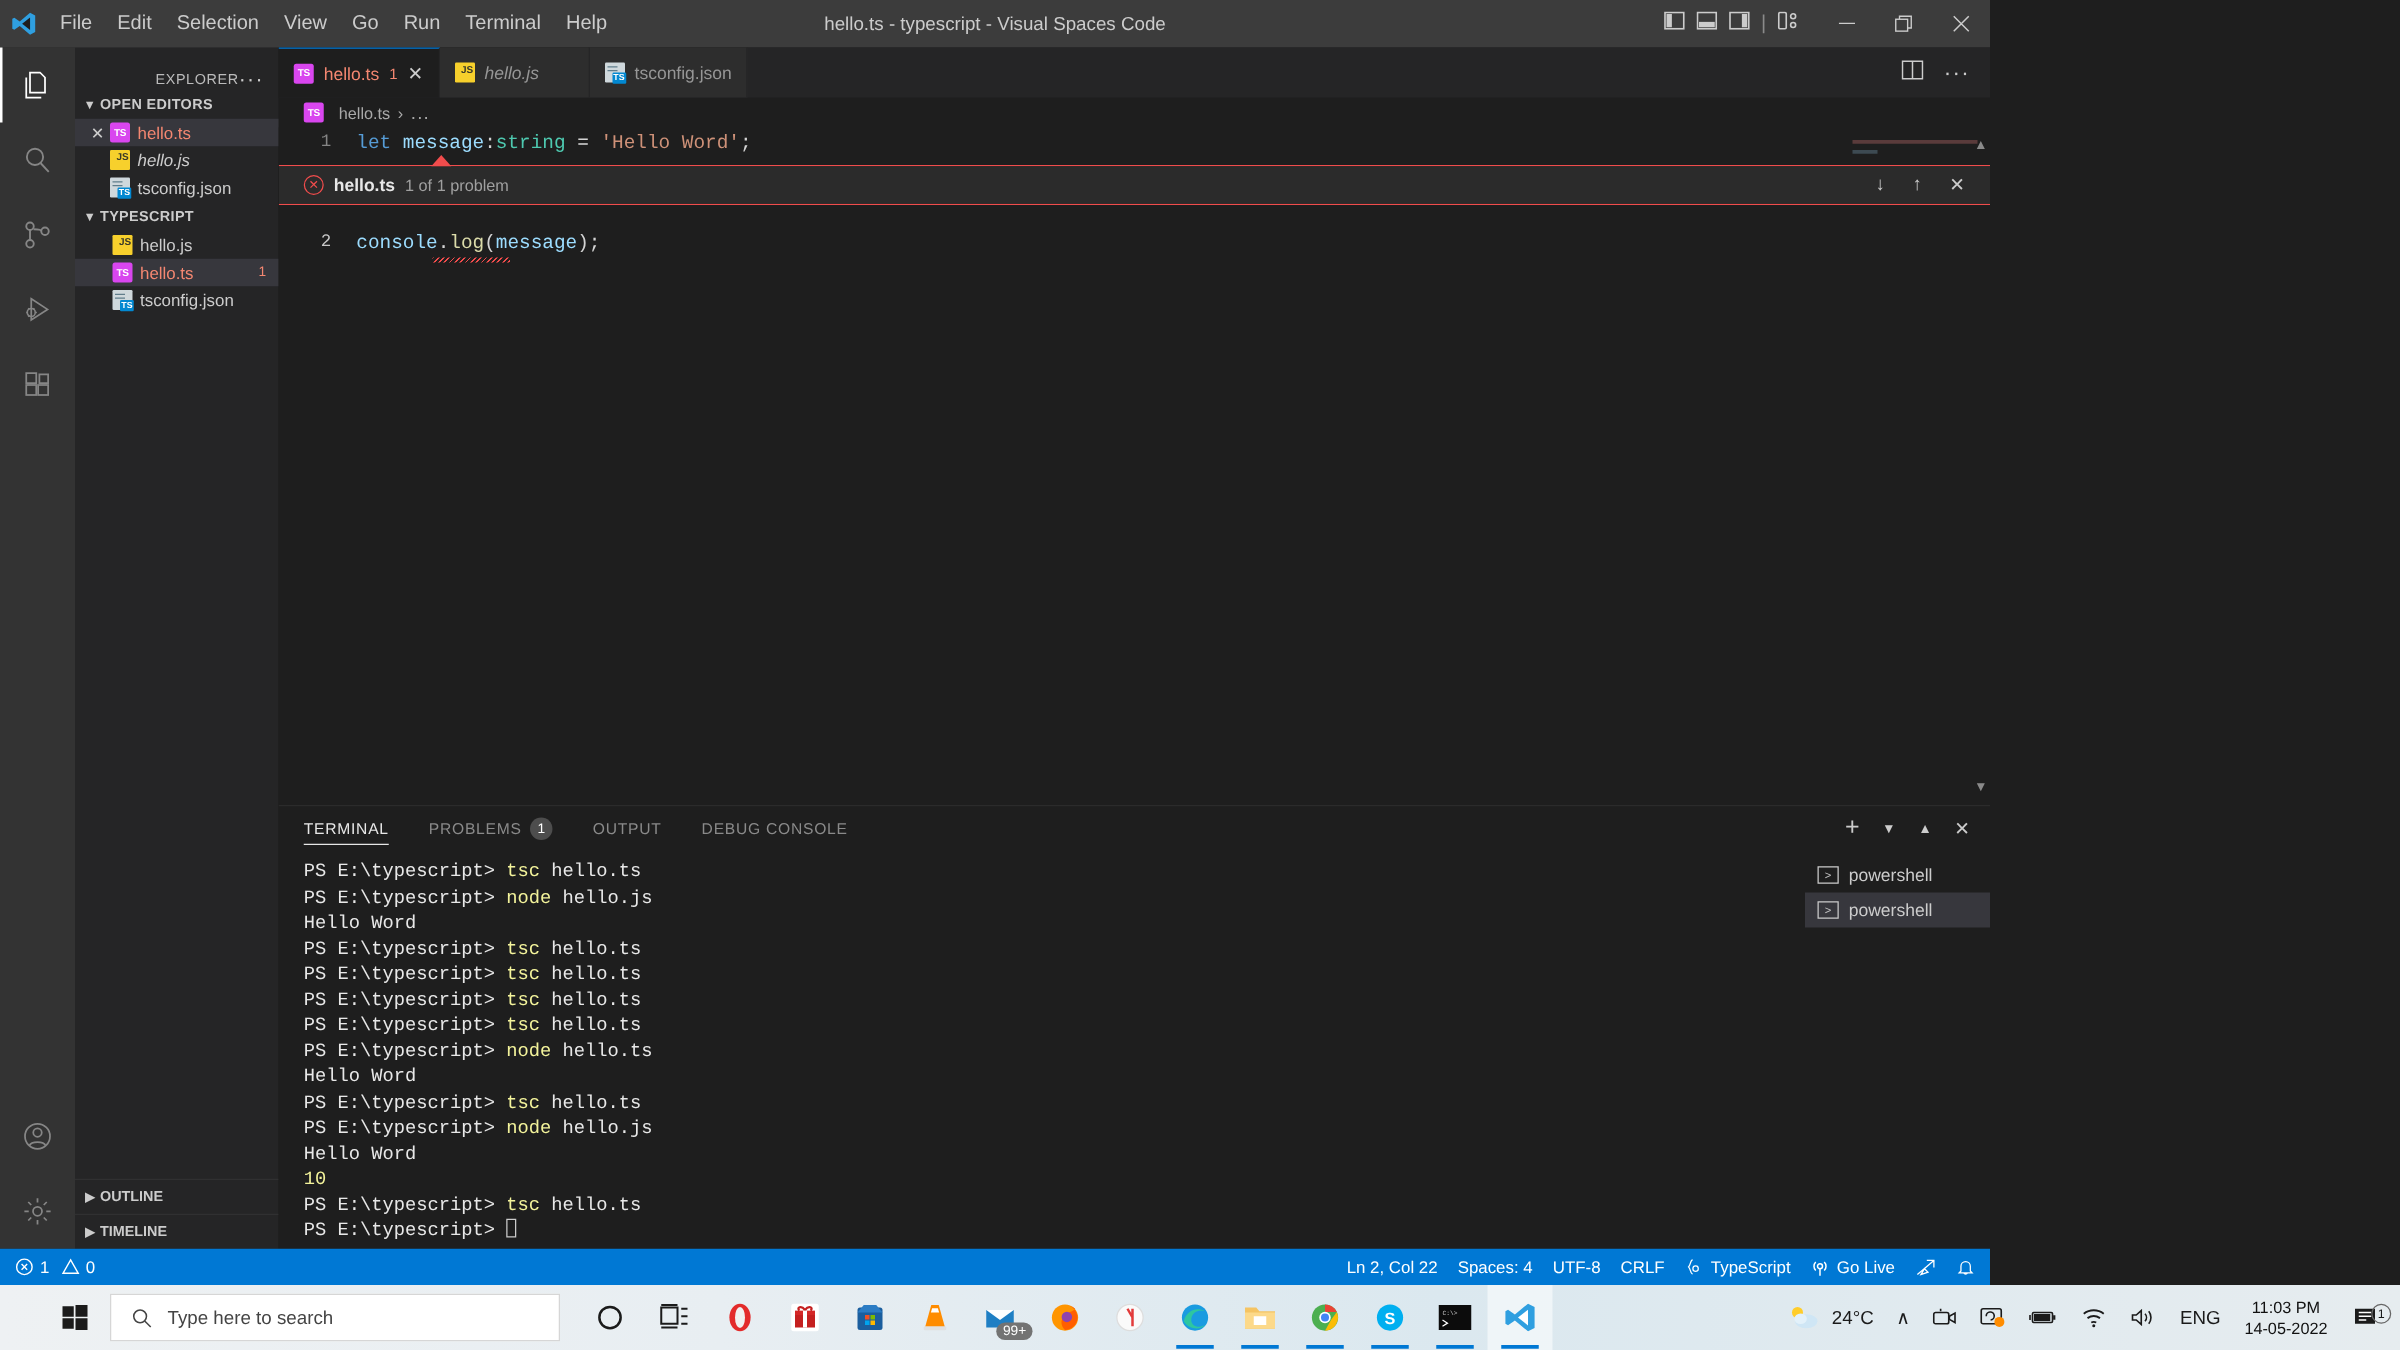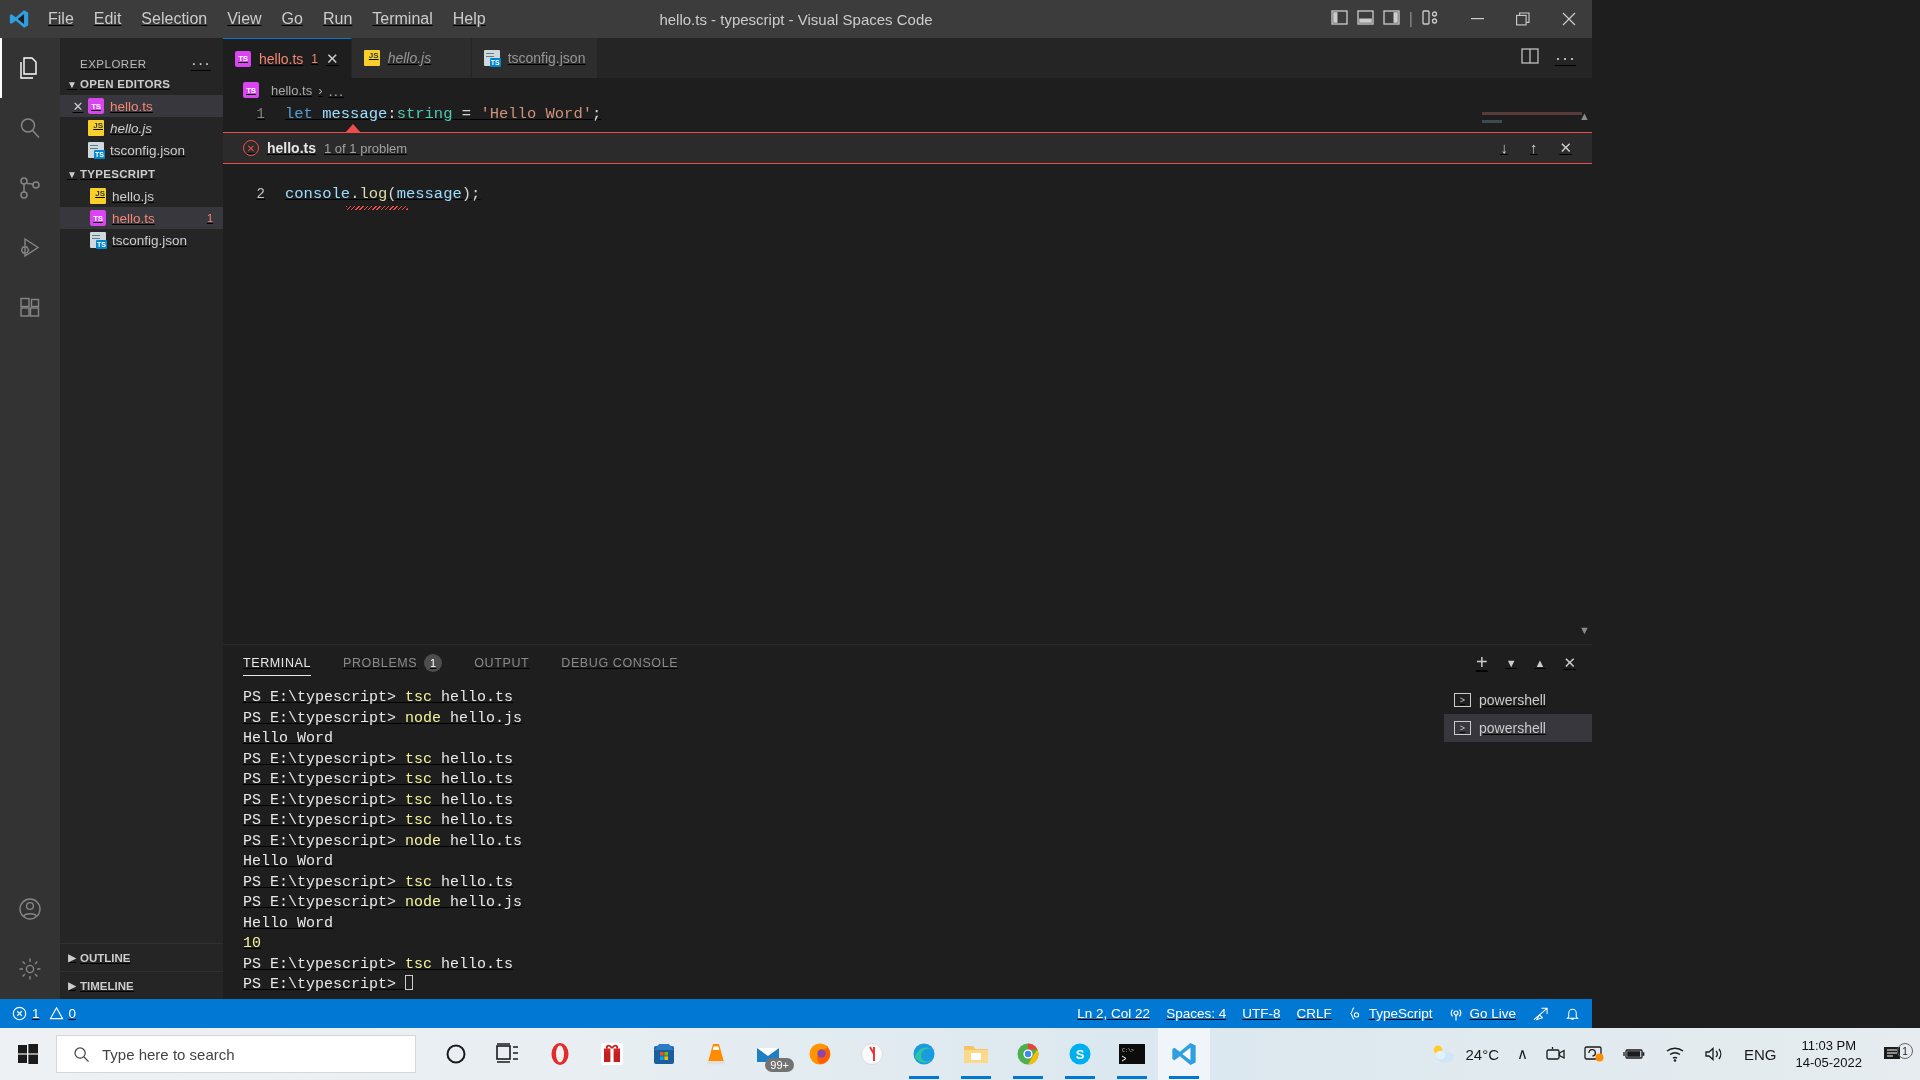--- a/index.html
+++ b/index.html
@@ -2,21 +2,21 @@
 <html><head>
 <meta charset="utf-8">
 <style>
   * { box-sizing: border-box; margin: 0; padding: 0; }
   html, body {
     width: 1920px; height: 1080px;
     background: #1e1e1e;
     font-family: "Liberation Sans", sans-serif;
     overflow: hidden;
   }
-  .app { position: relative; width: 1592px; height: 1080px; display: flex; flex-direction: column; text-decoration: underline; }
+  .app { position: relative; width: 1592px; height: 1080px; display: flex; flex-direction: column; }
 
   
   .titlebar {
     height: 38px; background: #3c3c3c; display: flex; align-items: center;
     flex: 0 0 38px; position: relative; color: #cccccc;
   }
   .vscode-logo { width: 38px; display: flex; align-items: center; justify-content: center; }
   .menu { display: flex; align-items: center; height: 100%; }
   .menu-item {
     padding: 0 10px; font-size: 16px; color: #cccccc; line-height: 38px; cursor: default;
@@ -46,21 +46,21 @@
     content: ''; position: absolute; left: 0; top: 0; bottom: 0; width: 2px; background: #ffffff;
   }
   .act-bottom { margin-top: auto; }
 
   
   .sidebar {
     width: 163px; background: #252526; flex: 0 0 163px; display: flex; flex-direction: column;
     color: #cccccc; font-size: 14px;
   }
   .sidebar-head {
-    height: 35px; display: flex; align-items: center; justify-content: space-between;
+    height: 35px; display: flex; align-items: center; justify-content: flex-end;
     padding: 16px 6px 0 20px; font-size: 11.5px; letter-spacing: .5px; color: #bbbbbb;
   }
   .sb-dots { font-size: 17px; color: #cccccc; letter-spacing: 1px; padding-right: 6px; }
   .section-head {
     height: 22px; display: flex; align-items: center; font-size: 11.5px; font-weight: bold;
     color: #cccccc; padding-left: 4px; letter-spacing: .3px;
   }
   .chev { width: 16px; display: inline-block; text-align: center; font-size: 10px; color: #cccccc; }
   .tree-row {
     height: 22px; display: flex; align-items: center; font-size: 13.5px; color: #cccccc;
@@ -205,21 +205,21 @@
     color: #ffffff; font-size: 13.5px;
   }
   .sb-left { display: flex; align-items: center; padding-left: 12px; gap: 6px; }
   .sb-right { margin-left: auto; display: flex; align-items: center; gap: 16px; padding-right: 12px; }
   .sb-cell { display: flex; align-items: center; gap: 5px; cursor: pointer; }
 
   
   .taskbar {
     position: absolute; left: 0; bottom: 0; width: 1920px; height: 52px;
     background: linear-gradient(90deg,#eef1f3 0%, #e8eef2 30%, #dbe8ef 60%, #e6ecef 100%);
-    display: flex; align-items: center;
+    display: flex; align-items: center; padding-left: 32px;
   }
   .start-btn { width: 56px; height: 52px; display: flex; align-items: center; justify-content: center; }
   .search-box {
     width: 360px; height: 38px; background: #fff; display: flex; align-items: center; gap: 12px;
     padding-left: 16px; color: #444; font-size: 15px; border: 1px solid #d6d6d6;
   }
   .tb-icons { display: flex; align-items: center; margin-left: 14px; }
   .tb-icon {
     width: 52px; height: 52px; display: flex; align-items: center; justify-content: center;
     position: relative; cursor: pointer;

